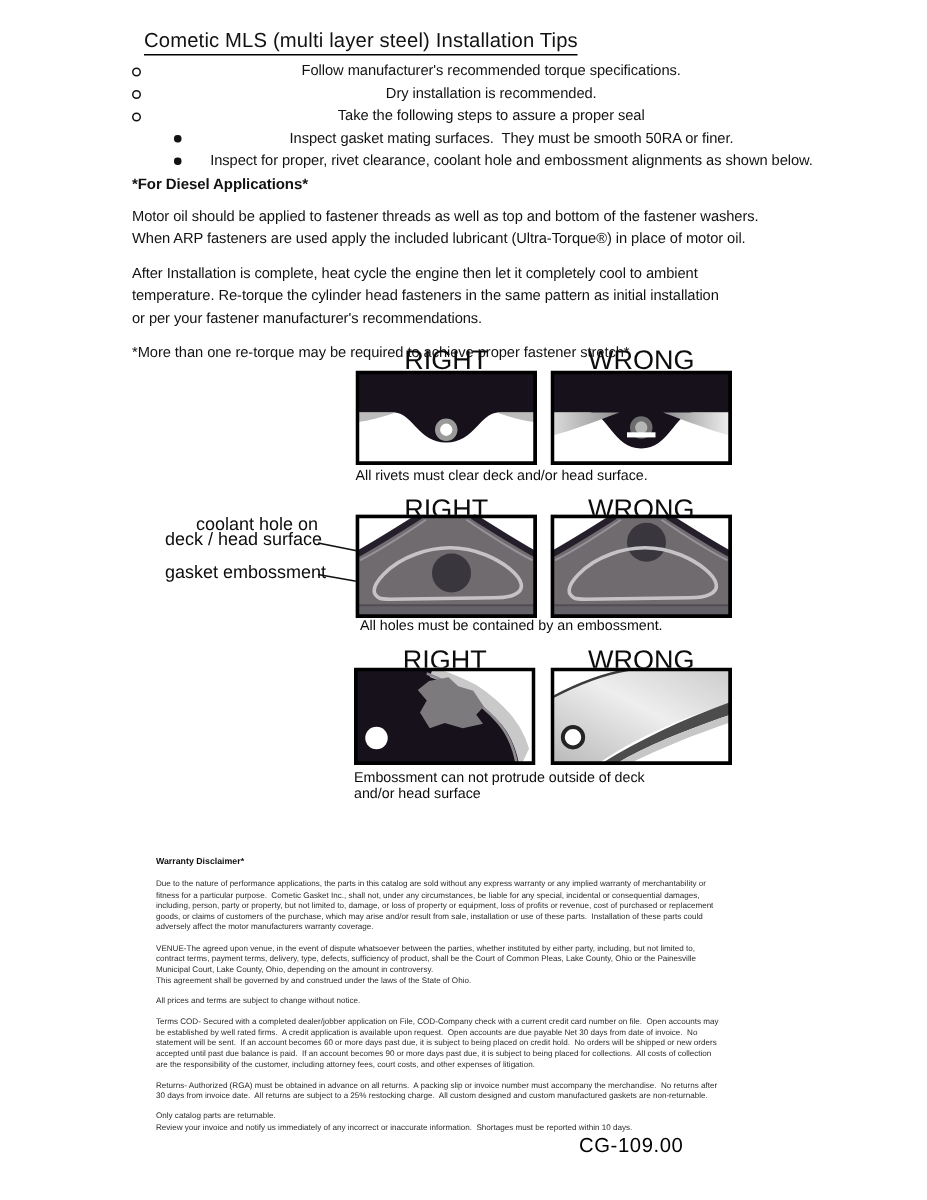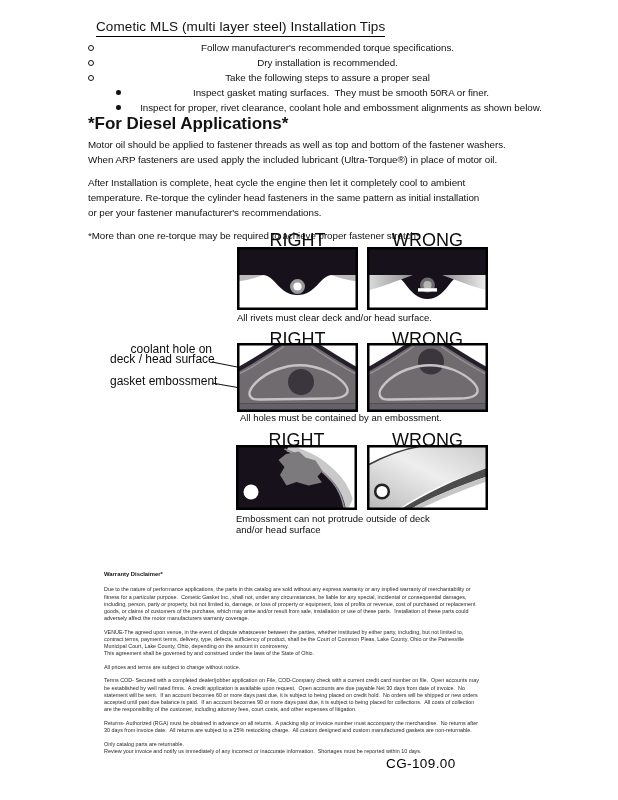--- a/index.html
+++ b/index.html
@@ -8,21 +8,21 @@
   .title{position:absolute;left:96px;top:19px;font-size:13.5px;font-weight:normal;
          letter-spacing:.1px;border-bottom:1.6px solid #000;padding-bottom:2px;display:inline-block;}
   .bullets{position:absolute;left:88px;top:40px;width:470px;font-size:9.8px;line-height:15px;letter-spacing:-.05px;text-align:center;}
   .bullet{position:relative;padding-left:9px;white-space:pre;}
   .bullet::before{content:"";position:absolute;left:0;top:5px;width:4px;height:4px;
                   border:1px solid #121212;border-radius:50%;}
   .subbullet{position:relative;margin-left:27px;padding-left:9px;white-space:pre;}
   .subbullet::before{content:"";position:absolute;left:1px;top:5.4px;width:4.6px;height:4.6px;
                      background:#121212;border-radius:50%;}
   .diesel{position:absolute;left:88px;top:116px;width:470px;font-size:9.8px;line-height:15px;letter-spacing:-.05px;}
-  .diesel h2{font-size:17px;font-weight:bold;margin:0 0 6px 0;}
+  .diesel h2{font-size:10px;font-weight:bold;margin:0 0 6px 0;}
   .diesel p{margin:0 0 8px 0;white-space:pre;}
   .dlabel{position:absolute;width:121px;text-align:center;font-size:18px;color:#0c0c0c;}
   .fig{position:absolute;width:121px;}
   .fig svg{display:block;width:100%;height:100%;}
   .caption{position:absolute;font-size:9.5px;line-height:10.5px;white-space:pre;color:#0c0c0c;}
   .sidelabel{position:absolute;width:102px;text-align:right;font-size:12px;line-height:9.6px;
              white-space:pre;color:#0c0c0c;}
   .leaders{position:absolute;left:120px;top:340px;width:185px;height:60px;}
   .fine{position:absolute;left:104px;top:571px;width:420px;}
   .fine-inner{width:705px;transform:scale(0.586);transform-origin:0 0;font-size:9.2px;

